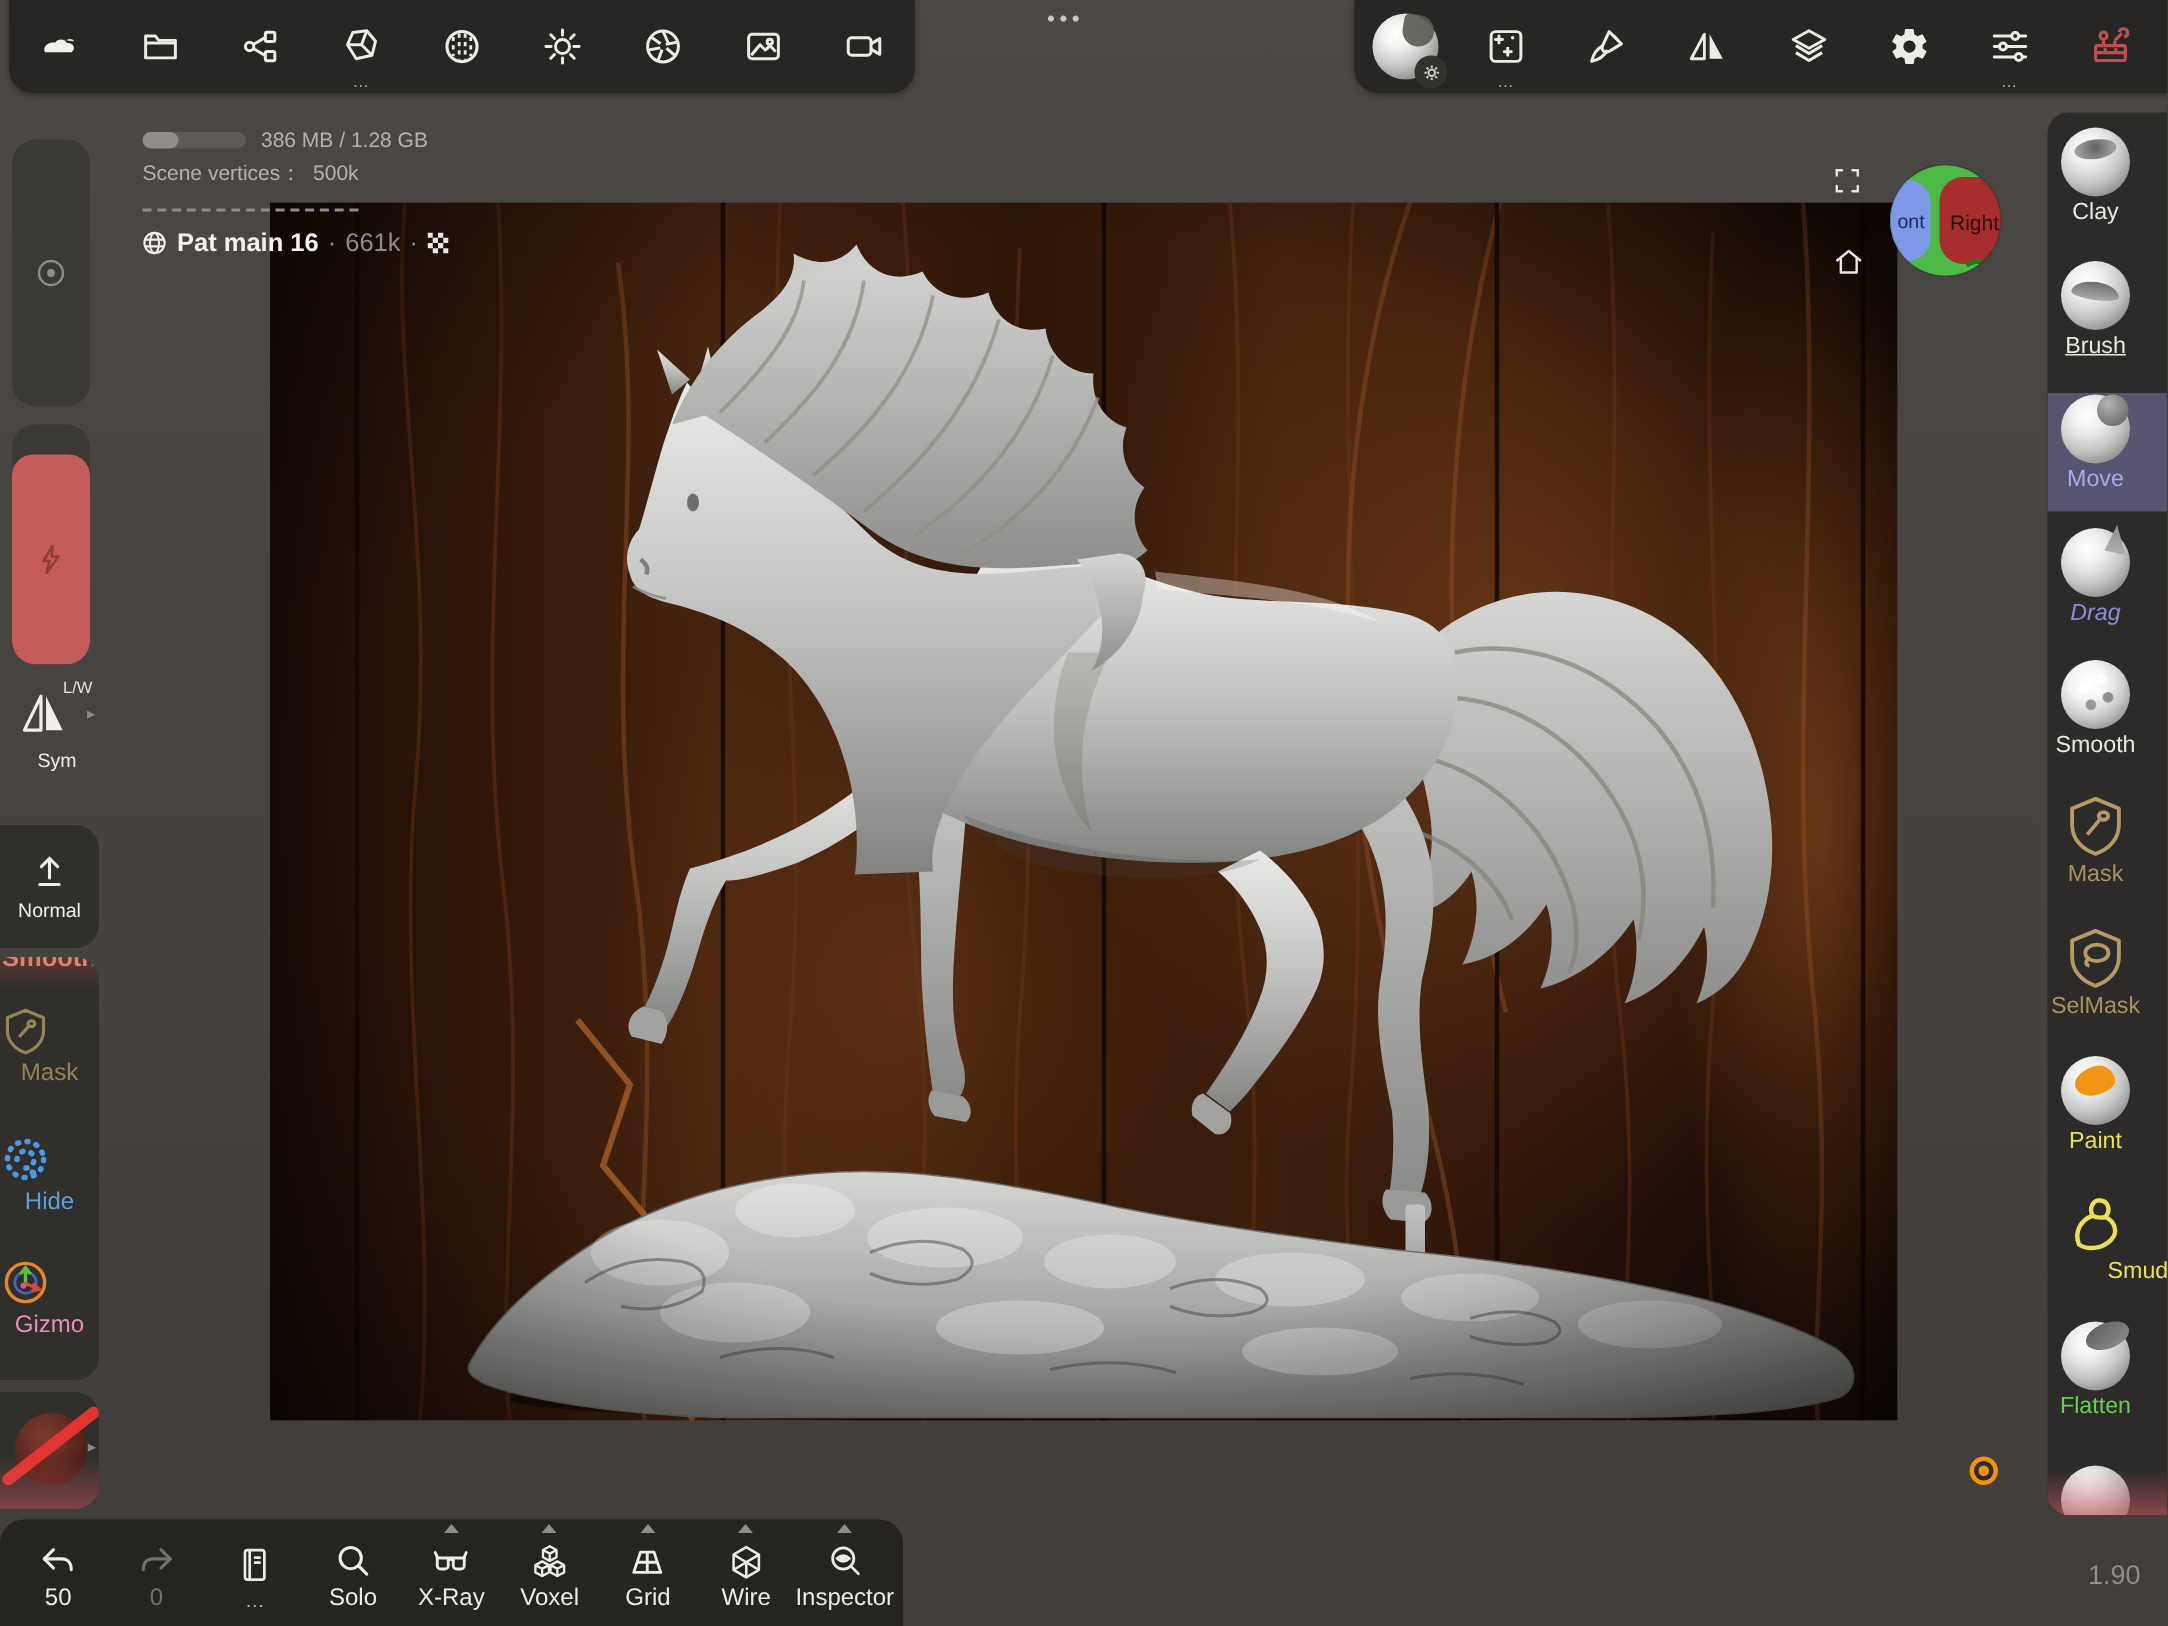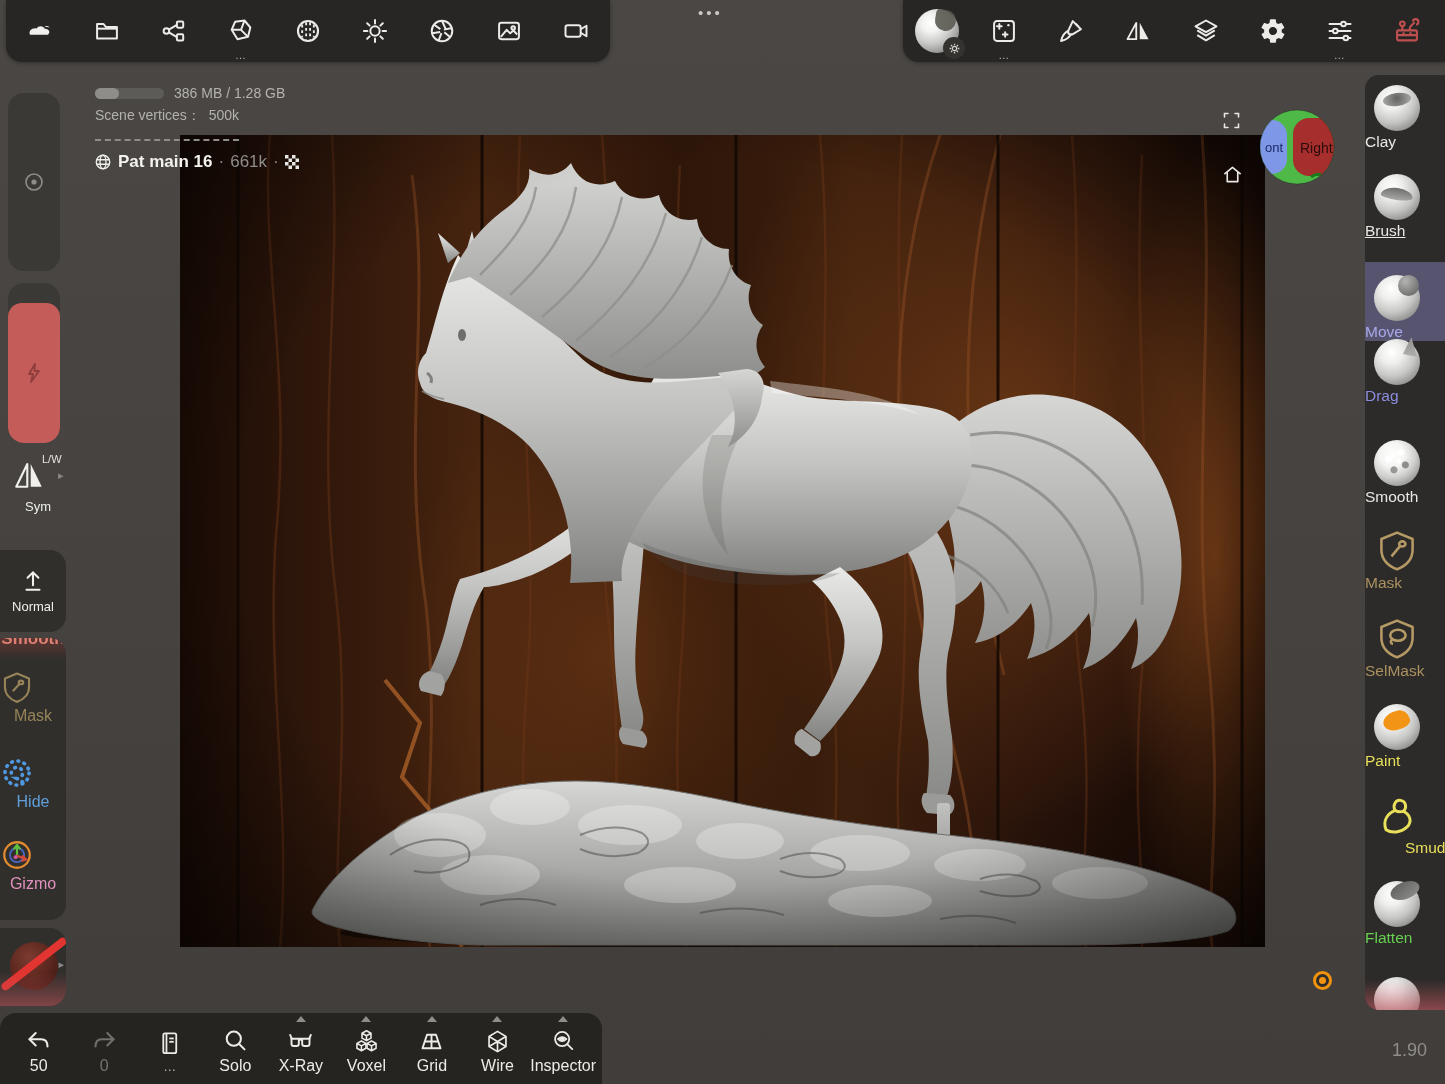--- a/index.html
+++ b/index.html
@@ -55,21 +55,21 @@
     background:radial-gradient(circle at 40% 32%, #7c3b30 0%, #58251c 55%, #33120c 100%); }
   .redslash { position:absolute; left:-6px; top:32px; width:80px; height:8px; background:#e23430; border-radius:4px;
     transform:rotate(-38deg); }
   .mini-arrow { color:#8a8886; font-size:11px; }
   .sub-lw { color:#e4e2df; font-size:11px; }
   .side-label { color:#f0efec; font-size:13px; }
 
   
   #right-sidebar { left:1365px; top:75px; width:80px; height:935px; background:#2c2b29; border-radius:14px 0 0 14px; overflow:hidden; }
   #move-highlight { position:absolute; left:0; top:187px; width:80px; height:79px; }
-  .rtool { position:absolute; width:64px; }
+  .rtool { position:absolute; width:64px; text-align:center; }
   .rtool .lbl { font-size:15.5px; display:block; margin-top:2px; }
   .tsphere { position:relative; width:46px; height:46px; margin:0 auto; border-radius:50%;
     background:radial-gradient(circle at 38% 30%, #ffffff 0%, #efefed 25%, #c6c6c4 55%, #8e8e8c 80%, #595957 100%); }
   .tsphere.clay::after { content:""; position:absolute; top:8px; left:9px; width:28px; height:13px; border-radius:50%;
     background:radial-gradient(circle at 50% 40%, #636361, #9c9c9a 75%); transform:rotate(-8deg); }
   .tsphere.brush::after { content:""; position:absolute; top:14px; left:7px; width:32px; height:12px; border-radius:50% 50% 50% 50% / 70% 70% 30% 30%;
     background:linear-gradient(180deg,#6e6e6c,#a8a8a6); transform:rotate(8deg); }
   .tsphere.move::after { content:""; position:absolute; top:0px; right:1px; width:21px; height:21px; border-radius:50%;
     background:radial-gradient(circle at 35% 30%, #b4b4b2, #6c6c6a 80%); }
   .tsphere.drag::after { content:""; position:absolute; top:-2px; right:3px; width:14px; height:20px;
@@ -558,25 +558,25 @@
     <div id="move-highlight" style="background: rgb(87, 84, 112);"></div>
 
     <div class="rtool" style="top:10px;">
       <div class="tsphere clay"></div>
       <span class="lbl" style="color: rgb(232, 231, 228);">Clay</span>
     </div>
     <div class="rtool" style="top:99px;">
       <div class="tsphere brush"></div>
       <span class="lbl" style="color: rgb(232, 231, 228); text-decoration: underline;">Brush</span>
     </div>
-    <div class="rtool" style="top:200px;">
+    <div class="rtool" style="top:188px;">
       <div class="tsphere move"></div>
       <span class="lbl" style="color: rgb(169, 169, 234);">Move</span>
     </div>
-    <div class="rtool" style="top:264px;">
+    <div class="rtool" style="top:277px;font-style:italic;">
       <div class="tsphere drag"></div>
       <span class="lbl" style="color: rgb(141, 141, 224);">Drag</span>
     </div>
     <div class="rtool" style="top:365px;">
       <div class="tsphere smoothb"></div>
       <span class="lbl" style="color: rgb(232, 231, 228);">Smooth</span>
     </div>
     <div class="rtool" style="top:453px;">
       <svg width="44" height="44" viewBox="0 0 24 24" fill="none" stroke="#b59a66" stroke-width="1.4" stroke-linejoin="round" style="margin:0 auto;display:block;">
         <path d="M12,2.5 L20.5,6 V12 C20.5,17 17,20.8 12,22.5 C7,20.8 3.5,17 3.5,12 V6 Z"></path>

